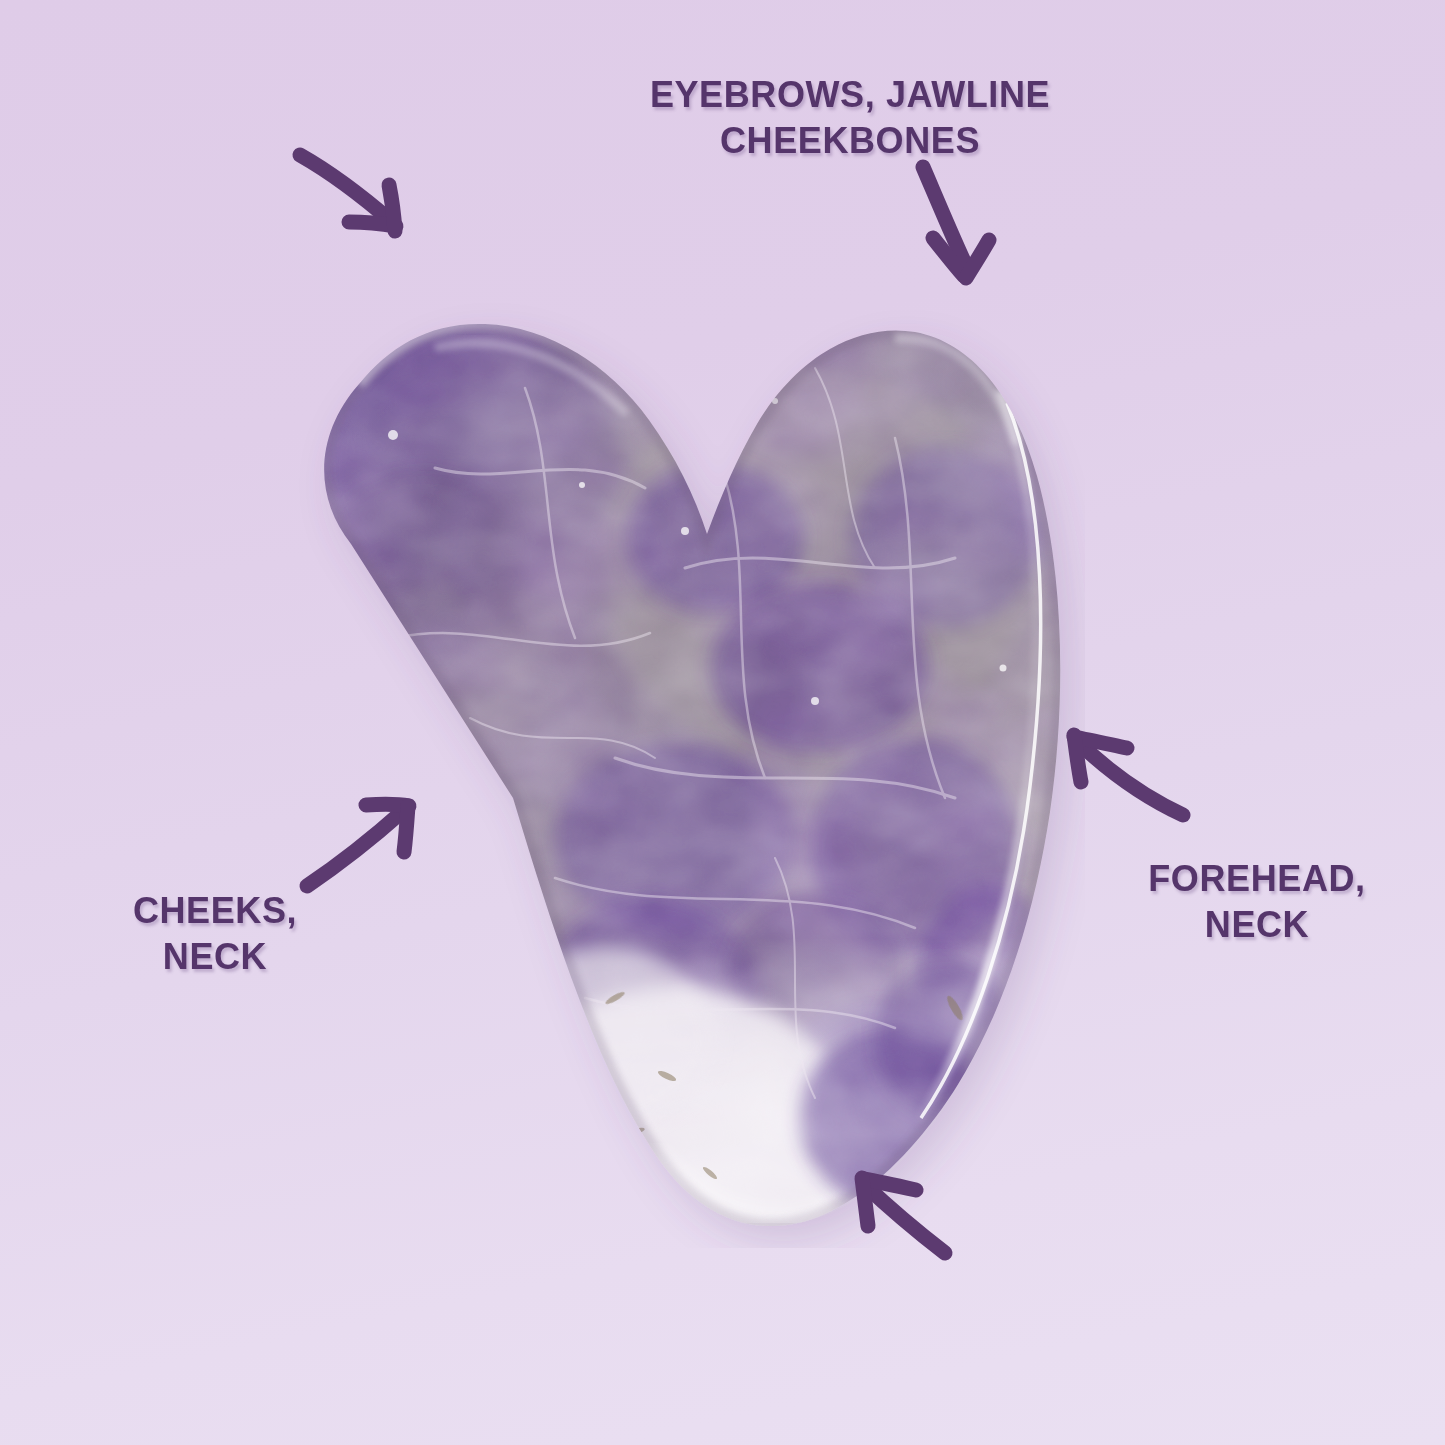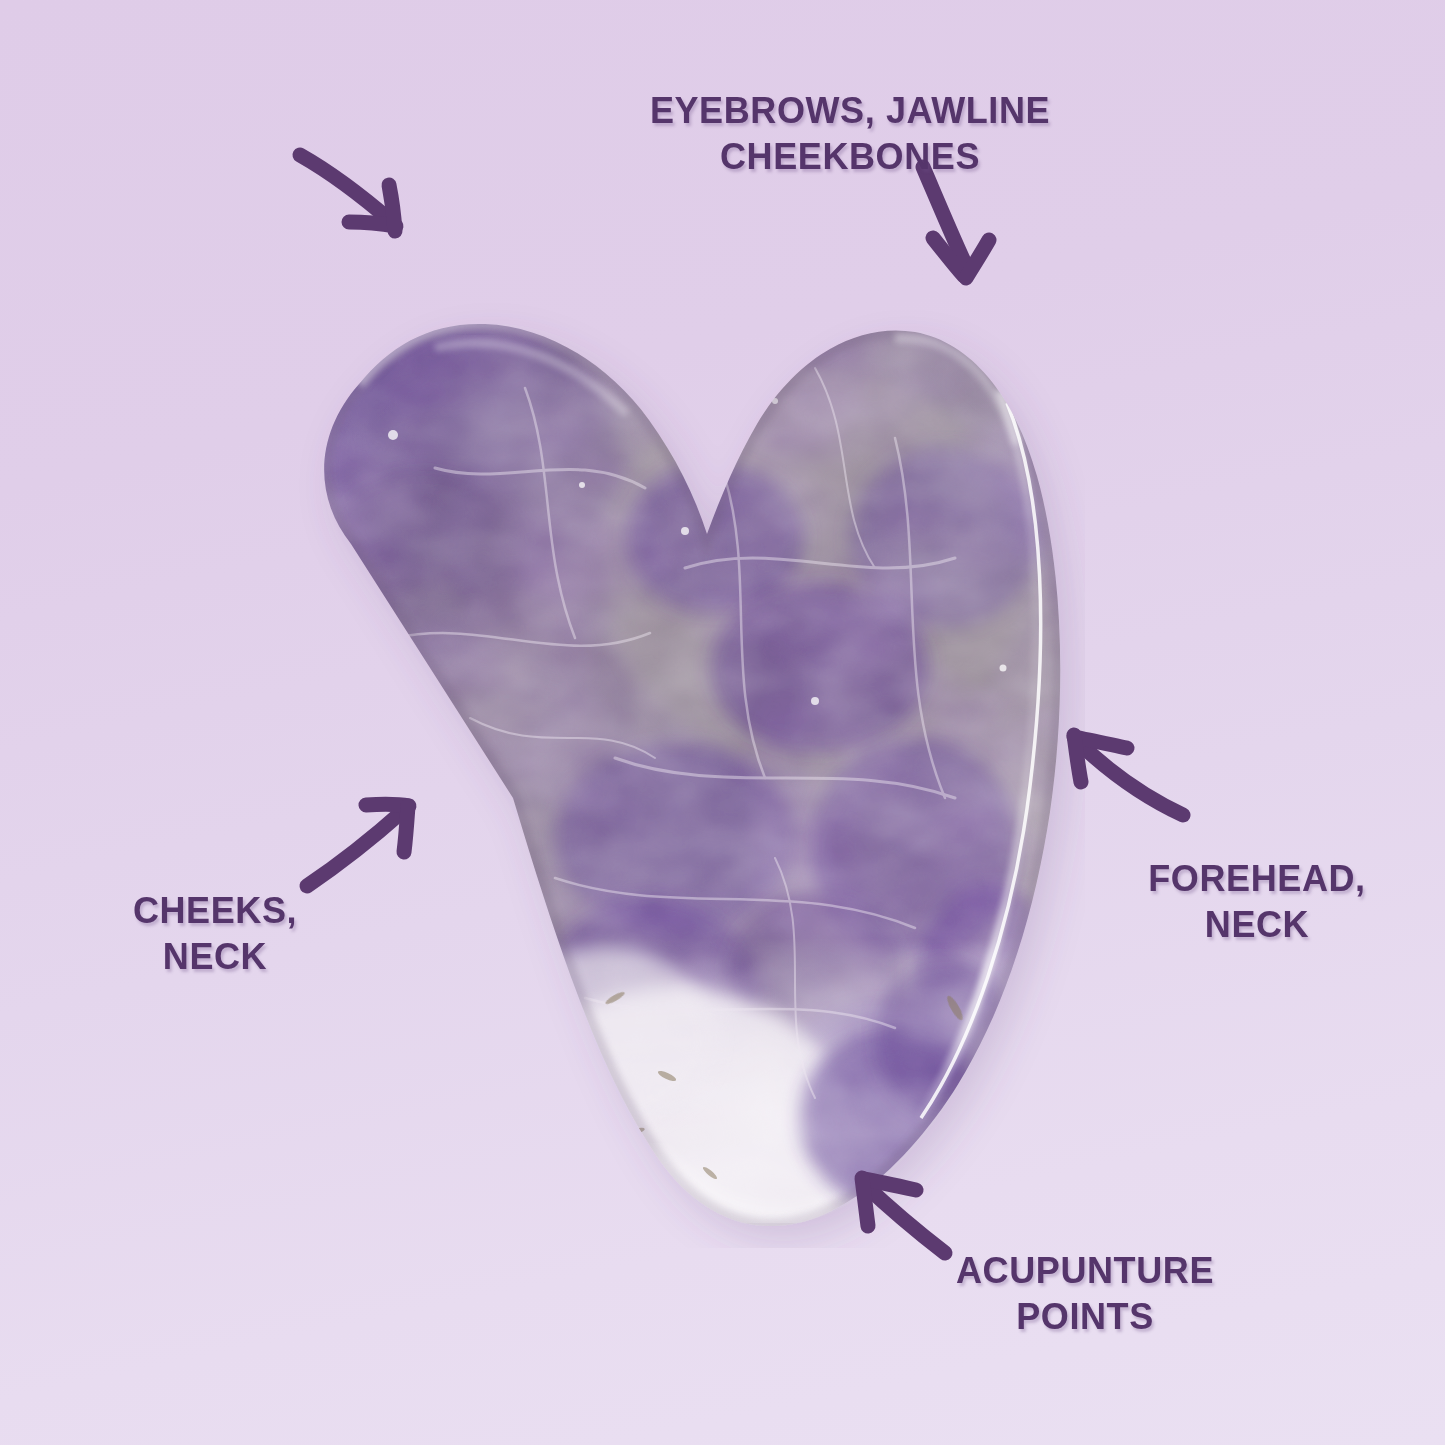--- a/index.html
+++ b/index.html
@@ -33,21 +33,21 @@
     font-size: 36px;
     line-height: 1.28;
     letter-spacing: 0.6px;
     text-align: center;
     text-shadow: 2px 3px 3px rgba(110, 80, 135, 0.30);
     white-space: pre-line;
     user-select: none;
   }
 
   .label-under-eye      { left: 120px;  top: 100px;  width: 240px; }
-  .label-eyebrows       { left: 600px;  top: 88px;   width: 500px; }
+  .label-eyebrows       { left: 600px;  top: 72px;   width: 500px; }
   .label-forehead       { left: 1112px; top: 832px;  width: 290px; margin-top: 24px; }
   .label-cheeks         { left: 75px;   top: 888px;  width: 280px; }
   .label-acupuncture    { left: 910px;  top: 1248px; width: 350px; }
 
   
   .arrows {
     position: absolute;
     left: 0; top: 0;
     width: 1445px;
     height: 1445px;
@@ -291,16 +291,14 @@
 
   <div class="label label-eyebrows">EYEBROWS, JAWLINE
 CHEEKBONES</div>
 
   <div class="label label-forehead">FOREHEAD,
 NECK</div>
 
   <div class="label label-cheeks">CHEEKS,
 NECK</div>
 
-  <div class="label label-acupuncture">ACUPUNTURE
-POINTS</div>
 
 </div>
 
 </body></html>

